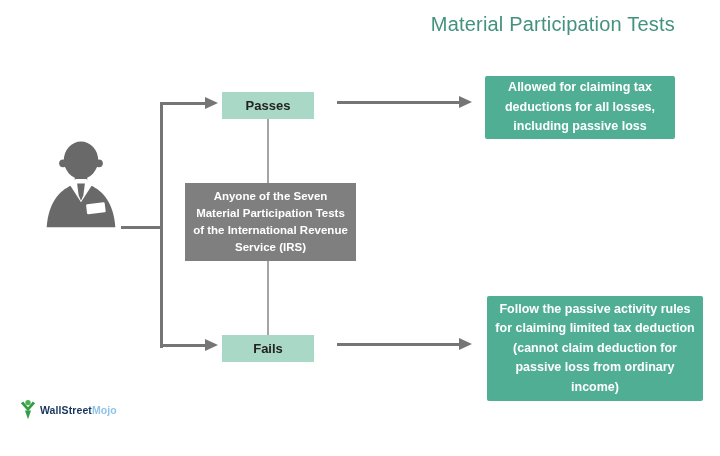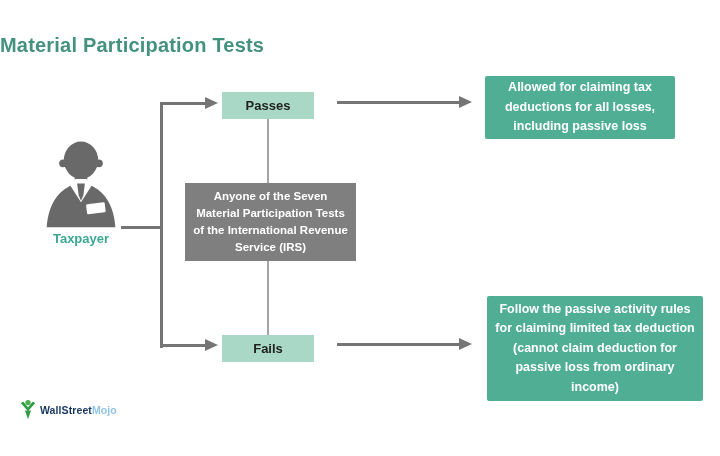--- a/index.html
+++ b/index.html
@@ -13,26 +13,25 @@
     width: 720px;
     height: 456px;
     background: #ffffff;
     overflow: hidden;
   }
   .title {
     position: absolute;
     left: 0;
     top: 13px;
     width: 675px;
-    text-align: left;
+    text-align: right;
     font-size: 20px;
-    font-weight: bold;
+    font-weight: normal;
     color: var(--title-teal);
     letter-spacing: 0.2px;
-    margin-top: 21px;
   }
   .person-icon {
     position: absolute;
     left: 42px;
     top: 138px;
     width: 78px;
     height: 92px;
   }
   .taxpayer-label {
     position: absolute;
@@ -144,21 +143,20 @@
   <svg class="person-icon" viewBox="0 0 100 115" xmlns="http://www.w3.org/2000/svg">
     <ellipse cx="50" cy="27" rx="22" ry="24" fill="#696969"></ellipse>
     <circle cx="27" cy="31" r="5" fill="#696969"></circle>
     <circle cx="73" cy="31" r="5" fill="#696969"></circle>
     <rect x="42" y="42" width="16" height="14" fill="#696969"></rect>
     <path d="M6 113 C8 82 22 66 38 59 L62 59 C78 66 92 82 94 113 Z" fill="#696969"></path>
     <polygon points="36,59 50,81 64,59 57,51 43,51" fill="#ffffff"></polygon>
     <polygon points="45,57 55,57 53,72 50,79 47,72" fill="#696969"></polygon>
     <rect x="57" y="82" width="24" height="13" rx="1.5" fill="#ffffff" transform="rotate(-7 69 88)"></rect>
   </svg>
-  <div class="taxpayer-label">Taxpayer</div>
 
   <div class="hline" style="left:121px; top:226px; width:41px;"></div>
   <div class="vline" style="left:160px; top:102px; height:246px;"></div>
 
   <div class="hline" style="left:160px; top:102px; width:45px;"></div>
   <div class="arrowhead" style="left:205px; top:97px;"></div>
 
   <div class="hline" style="left:160px; top:344px; width:45px;"></div>
   <div class="arrowhead" style="left:205px; top:339px;"></div>
 

